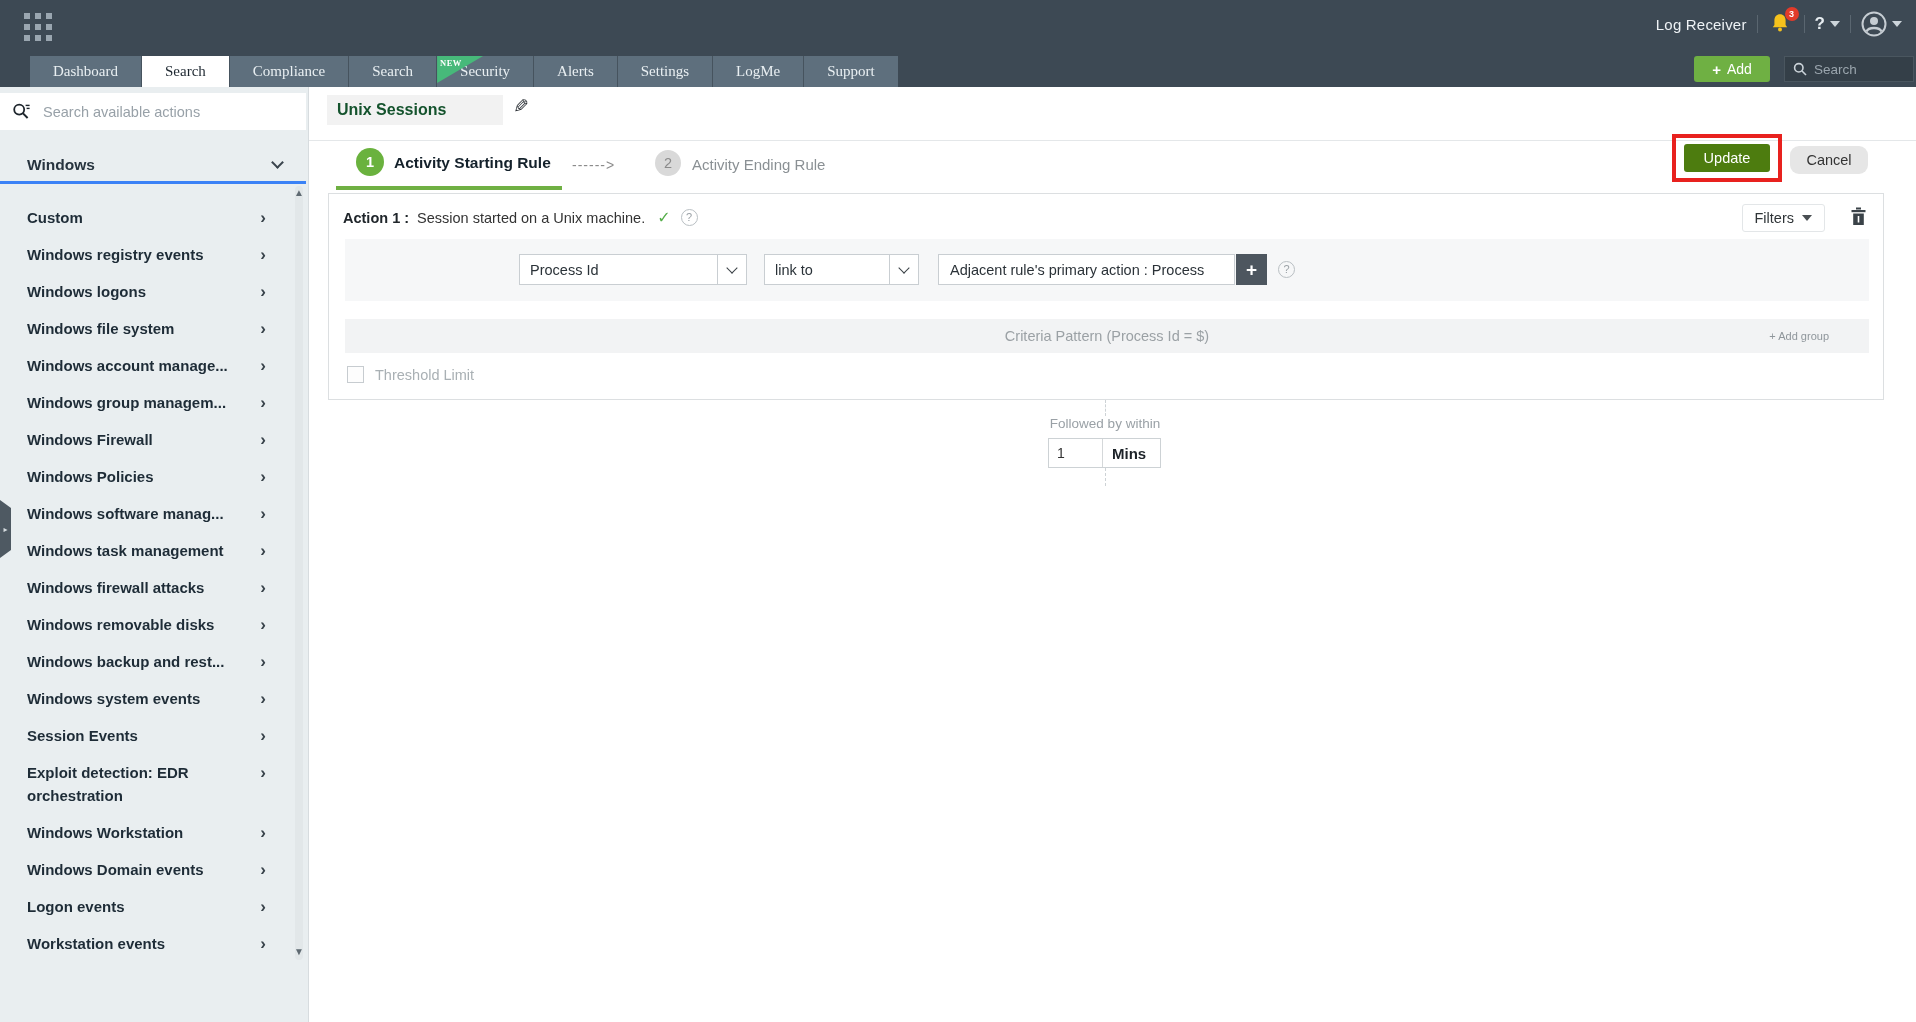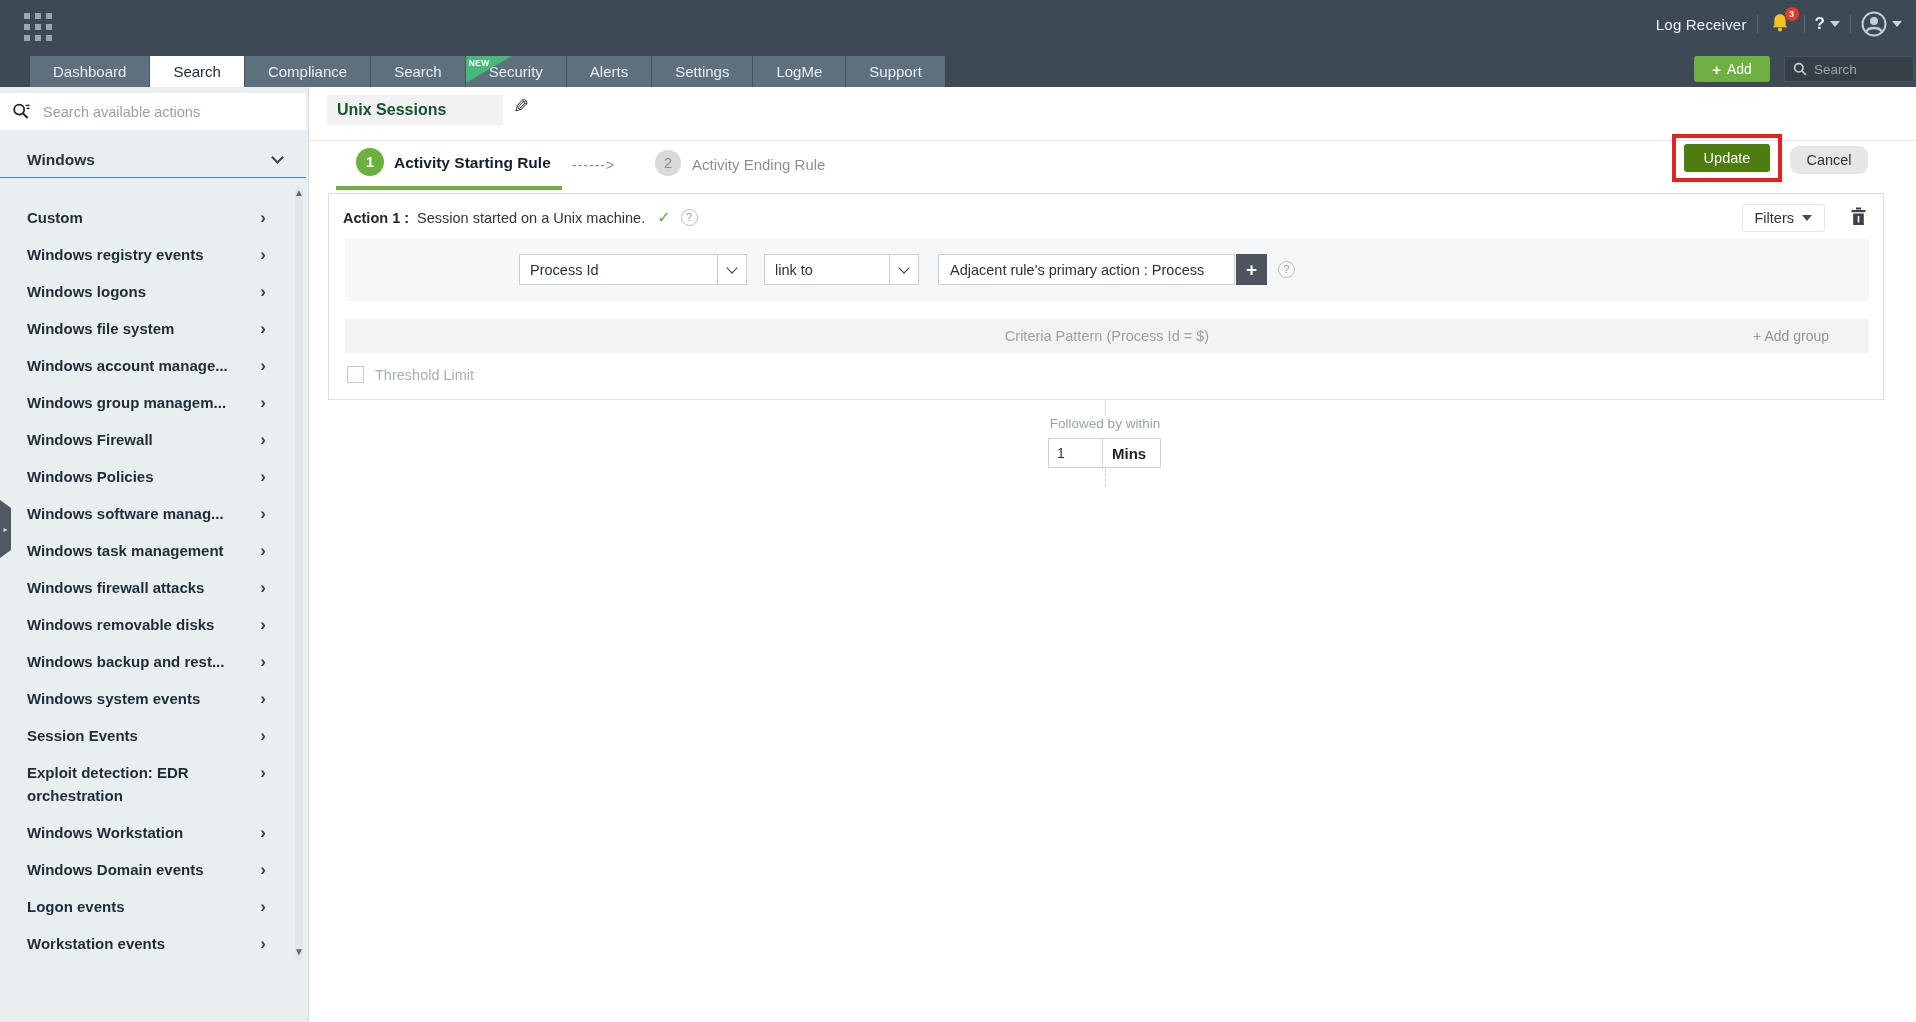--- a/index.html
+++ b/index.html
@@ -15,21 +15,21 @@
   .lr-label { font-size:15px; letter-spacing:.2px; }
   .tr-sep { width:1px; height:18px; background:#5a6670; }
   .bell-wrap { position:relative; width:26px; height:26px; cursor:pointer; }
   .badge { position:absolute; top:-4px; right:-5px; min-width:14px; height:14px; border-radius:8px;
            background:#e23b2a; color:#fff; font-size:9px; font-weight:bold; text-align:center; line-height:14px; padding:0 2px; }
   .help-wrap, .avatar-wrap { display:flex; align-items:center; gap:5px; cursor:pointer; }
   .help-q { font-size:17px; font-weight:bold; color:#e7edf1; }
   .caret { width:0; height:0; border-left:5px solid transparent; border-right:5px solid transparent; border-top:6px solid #cdd5db; }
 
   
-  .tabs { position:absolute; left:30px; bottom:0; height:31px; display:flex; }
+  .tabs { position:absolute; left:30px; bottom:0; height:31px; display:flex;font-family:Liberation Serif, serif; }
   .tab { height:31px; padding:0 23px; background:#5e6f7d; color:#e9eff2; font-size:15px;
          display:flex; align-items:center; border-left:1px solid #46535e; cursor:pointer; position:relative; }
   .tab:first-child { border-left:none; }
   .tab.active { background:#fff; color:#1d2730; }
   .ribbon { position:absolute; left:0; top:0; width:46px; height:27px; background:#47b97a;
             clip-path:polygon(0 0,100% 0,0 100%); color:#fff; font-size:8.5px; font-weight:bold;
             padding:2px 0 0 3px; letter-spacing:.4px; }
   .add-btn { position:absolute; left:1694px; top:56px; width:76px; height:26px; background:#6fb043; border:none;
              border-radius:3px; color:#fff; font-size:14px; font-family:inherit; cursor:pointer;
              display:flex; align-items:center; justify-content:center; gap:6px; }
@@ -39,21 +39,21 @@
   .top-search input { background:transparent; border:none; outline:none; color:#cfd6db; font-size:13.5px;
                       font-family:inherit; width:90px; }
   .top-search input::placeholder { color:#9aa5ad; }
 
   
   .sidebar { position:absolute; left:0; top:87px; width:309px; height:935px; background:#e9eef0; border-right:1px solid #d7dcdf; }
   .side-search { position:absolute; left:0; top:6px; width:306px; height:37px; background:#fff;
                  display:flex; align-items:center; padding:0 12px; gap:12px; }
   .side-search input { border:none; outline:none; font-size:14.5px; font-family:inherit; color:#333; width:230px; }
   .side-search input::placeholder { color:#98a1a8; }
-  .side-group { position:absolute; left:0; top:55px; width:306px; height:36px; border-bottom:1px solid #3b82f6;
+  .side-group { position:absolute; left:0; top:61px; width:306px; height:36px; border-bottom:3px solid #3b82f6;
                 display:flex; align-items:center; justify-content:space-between; padding:0 24px 0 27px; cursor:pointer; }
   .side-group-label { font-size:15.5px; font-weight:600; color:#27343f; }
   .chev-down { width:9px; height:9px; border-right:2px solid #3a444d; border-bottom:2px solid #3a444d;
                transform:rotate(45deg); margin-top:-4px; }
   .side-list { position:absolute; left:0; top:112px; width:306px; }
   .side-item { position:relative; padding:7px 72px 7px 27px; font-size:15px; line-height:23px;
                font-weight:600; color:#1e2c37; cursor:pointer; }
   .side-chev { position:absolute; right:40px; top:7px; font-size:17px; line-height:23px; color:#39434b; font-weight:bold; }
   .side-scroll-track { position:absolute; right:5px; top:99px; bottom:62px; width:8px; background:#e2e7e9; border-radius:4px; }
   .scroll-up, .scroll-down { position:absolute; right:3px; width:12px; height:12px; font-size:10px;
@@ -112,21 +112,21 @@
   .value-box { position:absolute; left:593px; top:15px; width:297px; height:31px; background:#fff; border:1px solid #c9ced2;
                font-size:14.5px; color:#2b3238; display:flex; align-items:center; padding:0 11px; white-space:nowrap; }
   .plus-btn { position:absolute; left:891px; top:15px; width:31px; height:31px; background:#4d565f; color:#fff;
               border:none; font-size:19px; font-weight:bold; line-height:29px; text-align:center; cursor:pointer; font-family:inherit; }
   .panel-help { position:absolute; left:929px; top:22px; }
 
   .criteria-bar { position:absolute; left:16px; top:125px; width:1524px; height:34px; background:#f2f3f4;
                   display:flex; align-items:center; justify-content:center; }
   .criteria-text { font-size:14.5px; color:#9ba1a5; }
   .add-group { position:absolute; right:40px; top:0; height:34px; display:flex; align-items:center;
-               font-size:14px; color:#8f969b; cursor:pointer; }
+               font-size:11px; color:#8f969b; cursor:pointer; }
 
   .threshold-row { position:absolute; left:18px; top:172px; display:flex; align-items:center; gap:11px; cursor:pointer; }
   .checkbox { width:17px; height:17px; border:1px solid #c7ccd0; background:#fdfdfd; }
   .threshold-label { font-size:14.5px; color:#a9b0b4; }
 
   
   .conn { position:absolute; left:796px; width:1px; border-left:1px dashed #cdd2d5; }
   .conn1 { top:313px; height:16px; }
   .conn2 { top:381px; height:18px; }
   .followed-label { position:absolute; left:696px; top:329px; width:200px; text-align:center; font-size:13.5px; color:#9aa1a6; }

